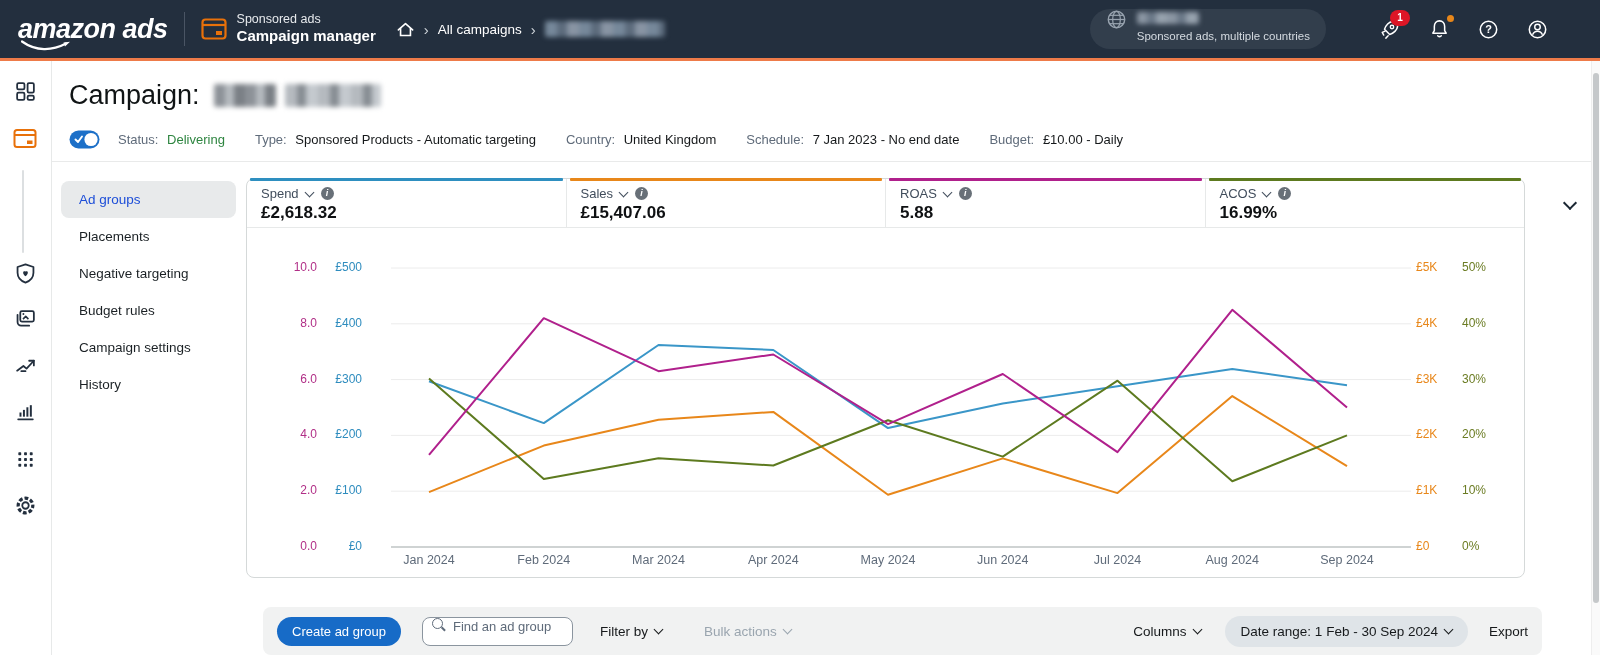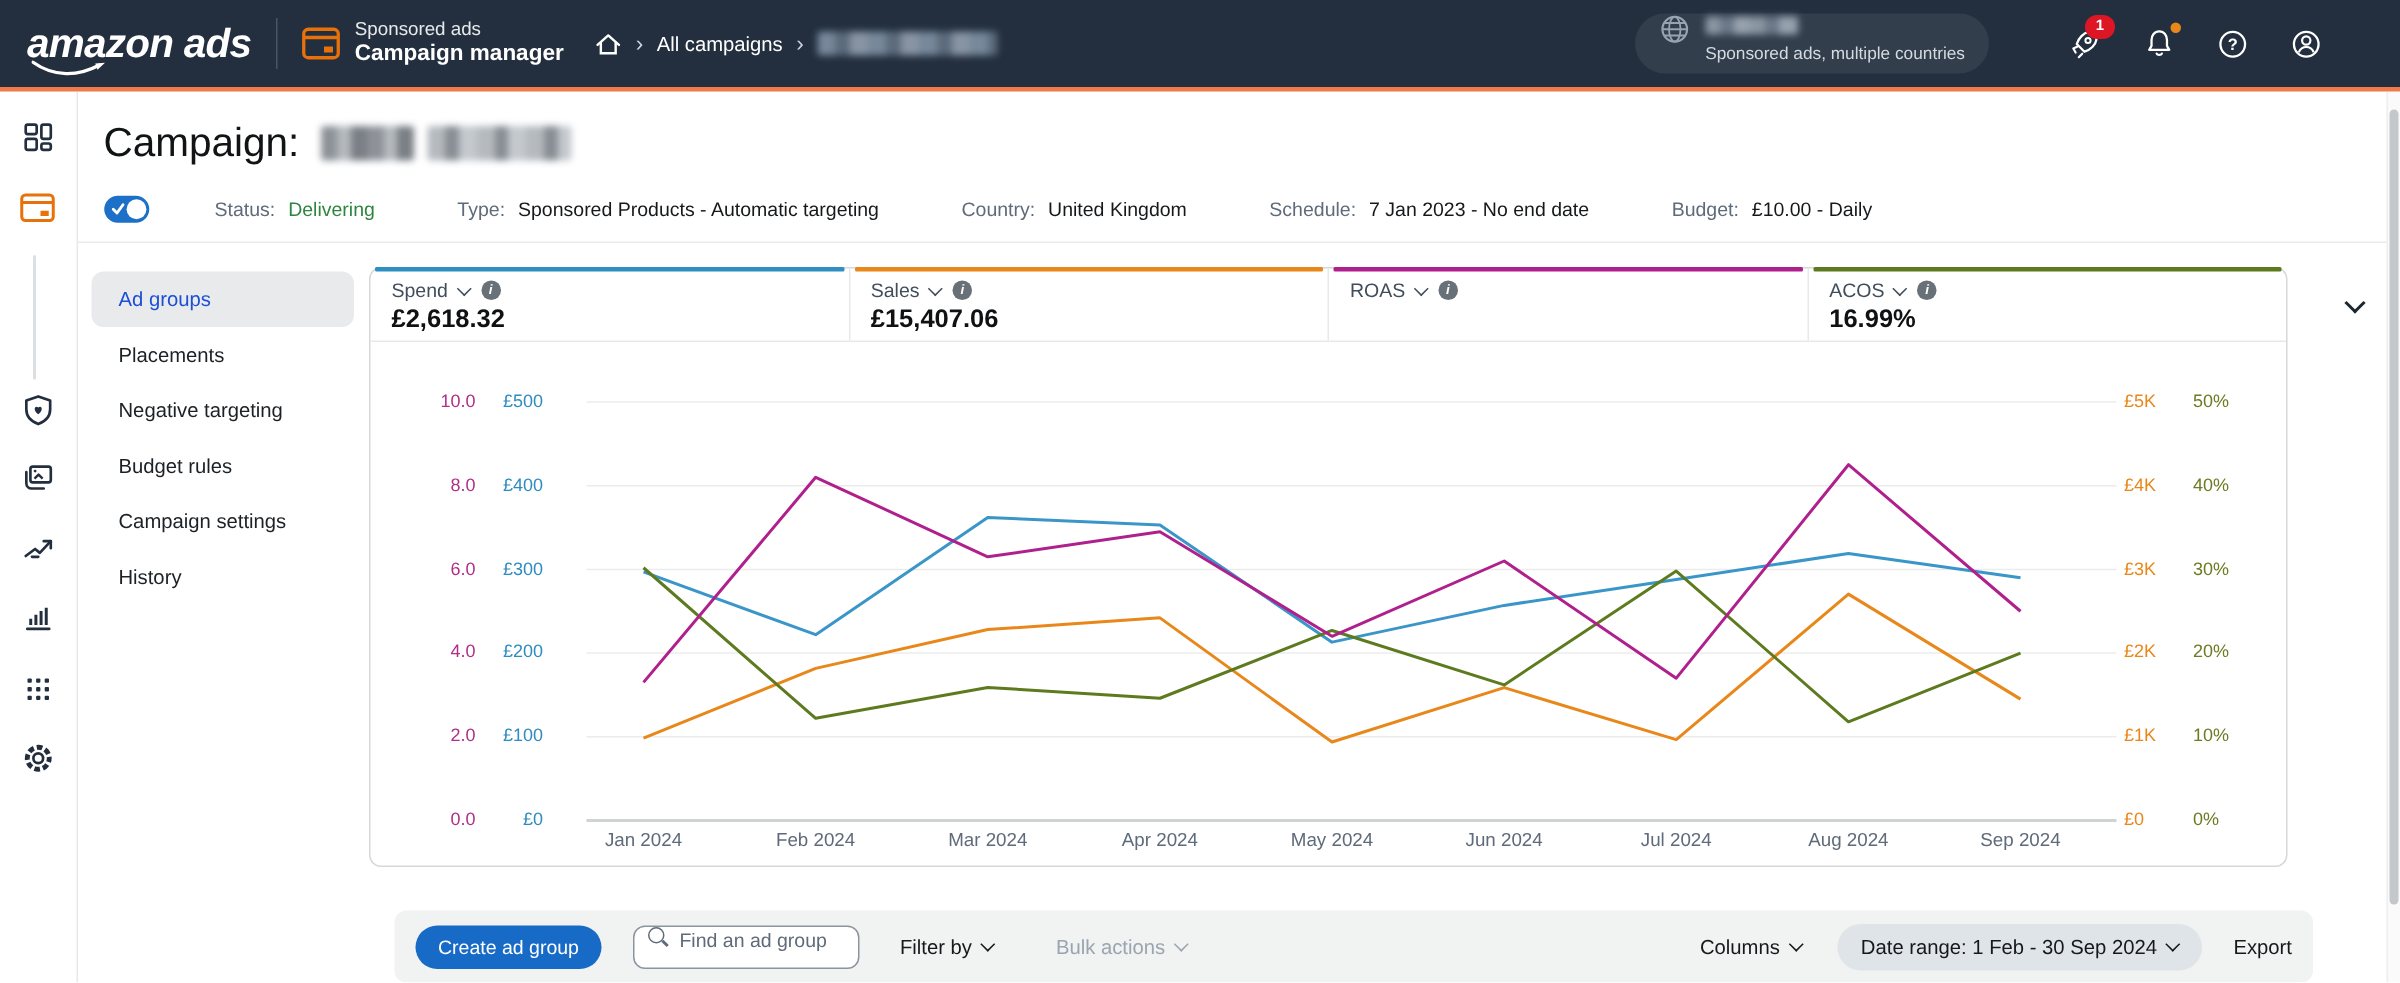--- a/index.html
+++ b/index.html
@@ -35,21 +35,21 @@
   
   .rail{position:absolute;left:0;top:61px;width:51px;height:594px;border-right:1px solid #e7e9e9;background:#fff;z-index:4;}
   .rail-item{position:absolute;left:12px;width:26px;height:26px;display:flex;align-items:center;justify-content:center;}
   .rail-divider{position:absolute;left:22px;top:109px;width:2px;height:83px;background:#dcdfe1;border-radius:1px;}
   
   .title-band{position:absolute;left:52px;top:61px;width:1548px;height:100px;background:#fff;}
   .band-border{position:absolute;left:52px;top:161px;width:1548px;height:1px;background:#e9eaea;}
   .page-title{position:absolute;left:69px;top:80px;font-size:27px;color:#101415;display:flex;align-items:center;}
   .pix-title1{width:62px;height:23px;margin-left:14px;background:repeating-linear-gradient(90deg,#8d9298 0 11px,#b5babf 11px 20px,#7a7f85 20px 31px);}
   .pix-title2{width:96px;height:23px;margin-left:9px;background:repeating-linear-gradient(90deg,#b5babf 0 12px,#878d93 12px 21px,#c4c9ce 21px 33px);}
-  .status-row{position:absolute;left:69px;top:130px;display:flex;align-items:center;font-size:13px;gap:25px;}
+  .status-row{position:absolute;left:69px;top:130px;display:flex;align-items:center;font-size:13px;}
   .status-item{margin-right:30px;white-space:nowrap;}
   .status-item .lbl{color:#5f6b7a;margin-right:5px;}
   .status-item .val{color:#16191b;}
   .toggle{margin-right:18px;display:flex;align-items:center;}
   
   .nav{position:absolute;left:52px;top:161px;width:211px;}
   .nav ul{list-style:none;margin:20px 0 0 0;padding:0;font-size:13.5px;}
   .nav li{height:37px;line-height:37px;margin:0 27px 0 9px;padding-left:18px;border-radius:8px;cursor:pointer;color:#1b2125;}
   .nav li.active{background:#e8eaeb;font-weight:400;color:#1d4ed8;}
   
@@ -311,20 +311,21 @@
       </div>
       <div class="card-value">£15,407.06</div>
     </div>
     <div class="card">
       <span class="card-bar" style="background: rgb(176, 32, 140);"></span>
       <div class="card-label">
         <span>ROAS</span>
         <span class="chev"></span>
         <span class="info"></span>
       </div>
+      <div class="card-value">5.88</div>
     </div>
     <div class="card">
       <span class="card-bar" style="background: rgb(93, 122, 31);"></span>
       <div class="card-label">
         <span>ACOS</span>
         <span class="chev"></span>
         <span class="info"></span>
       </div>
       <div class="card-value">16.99%</div>
     </div>

